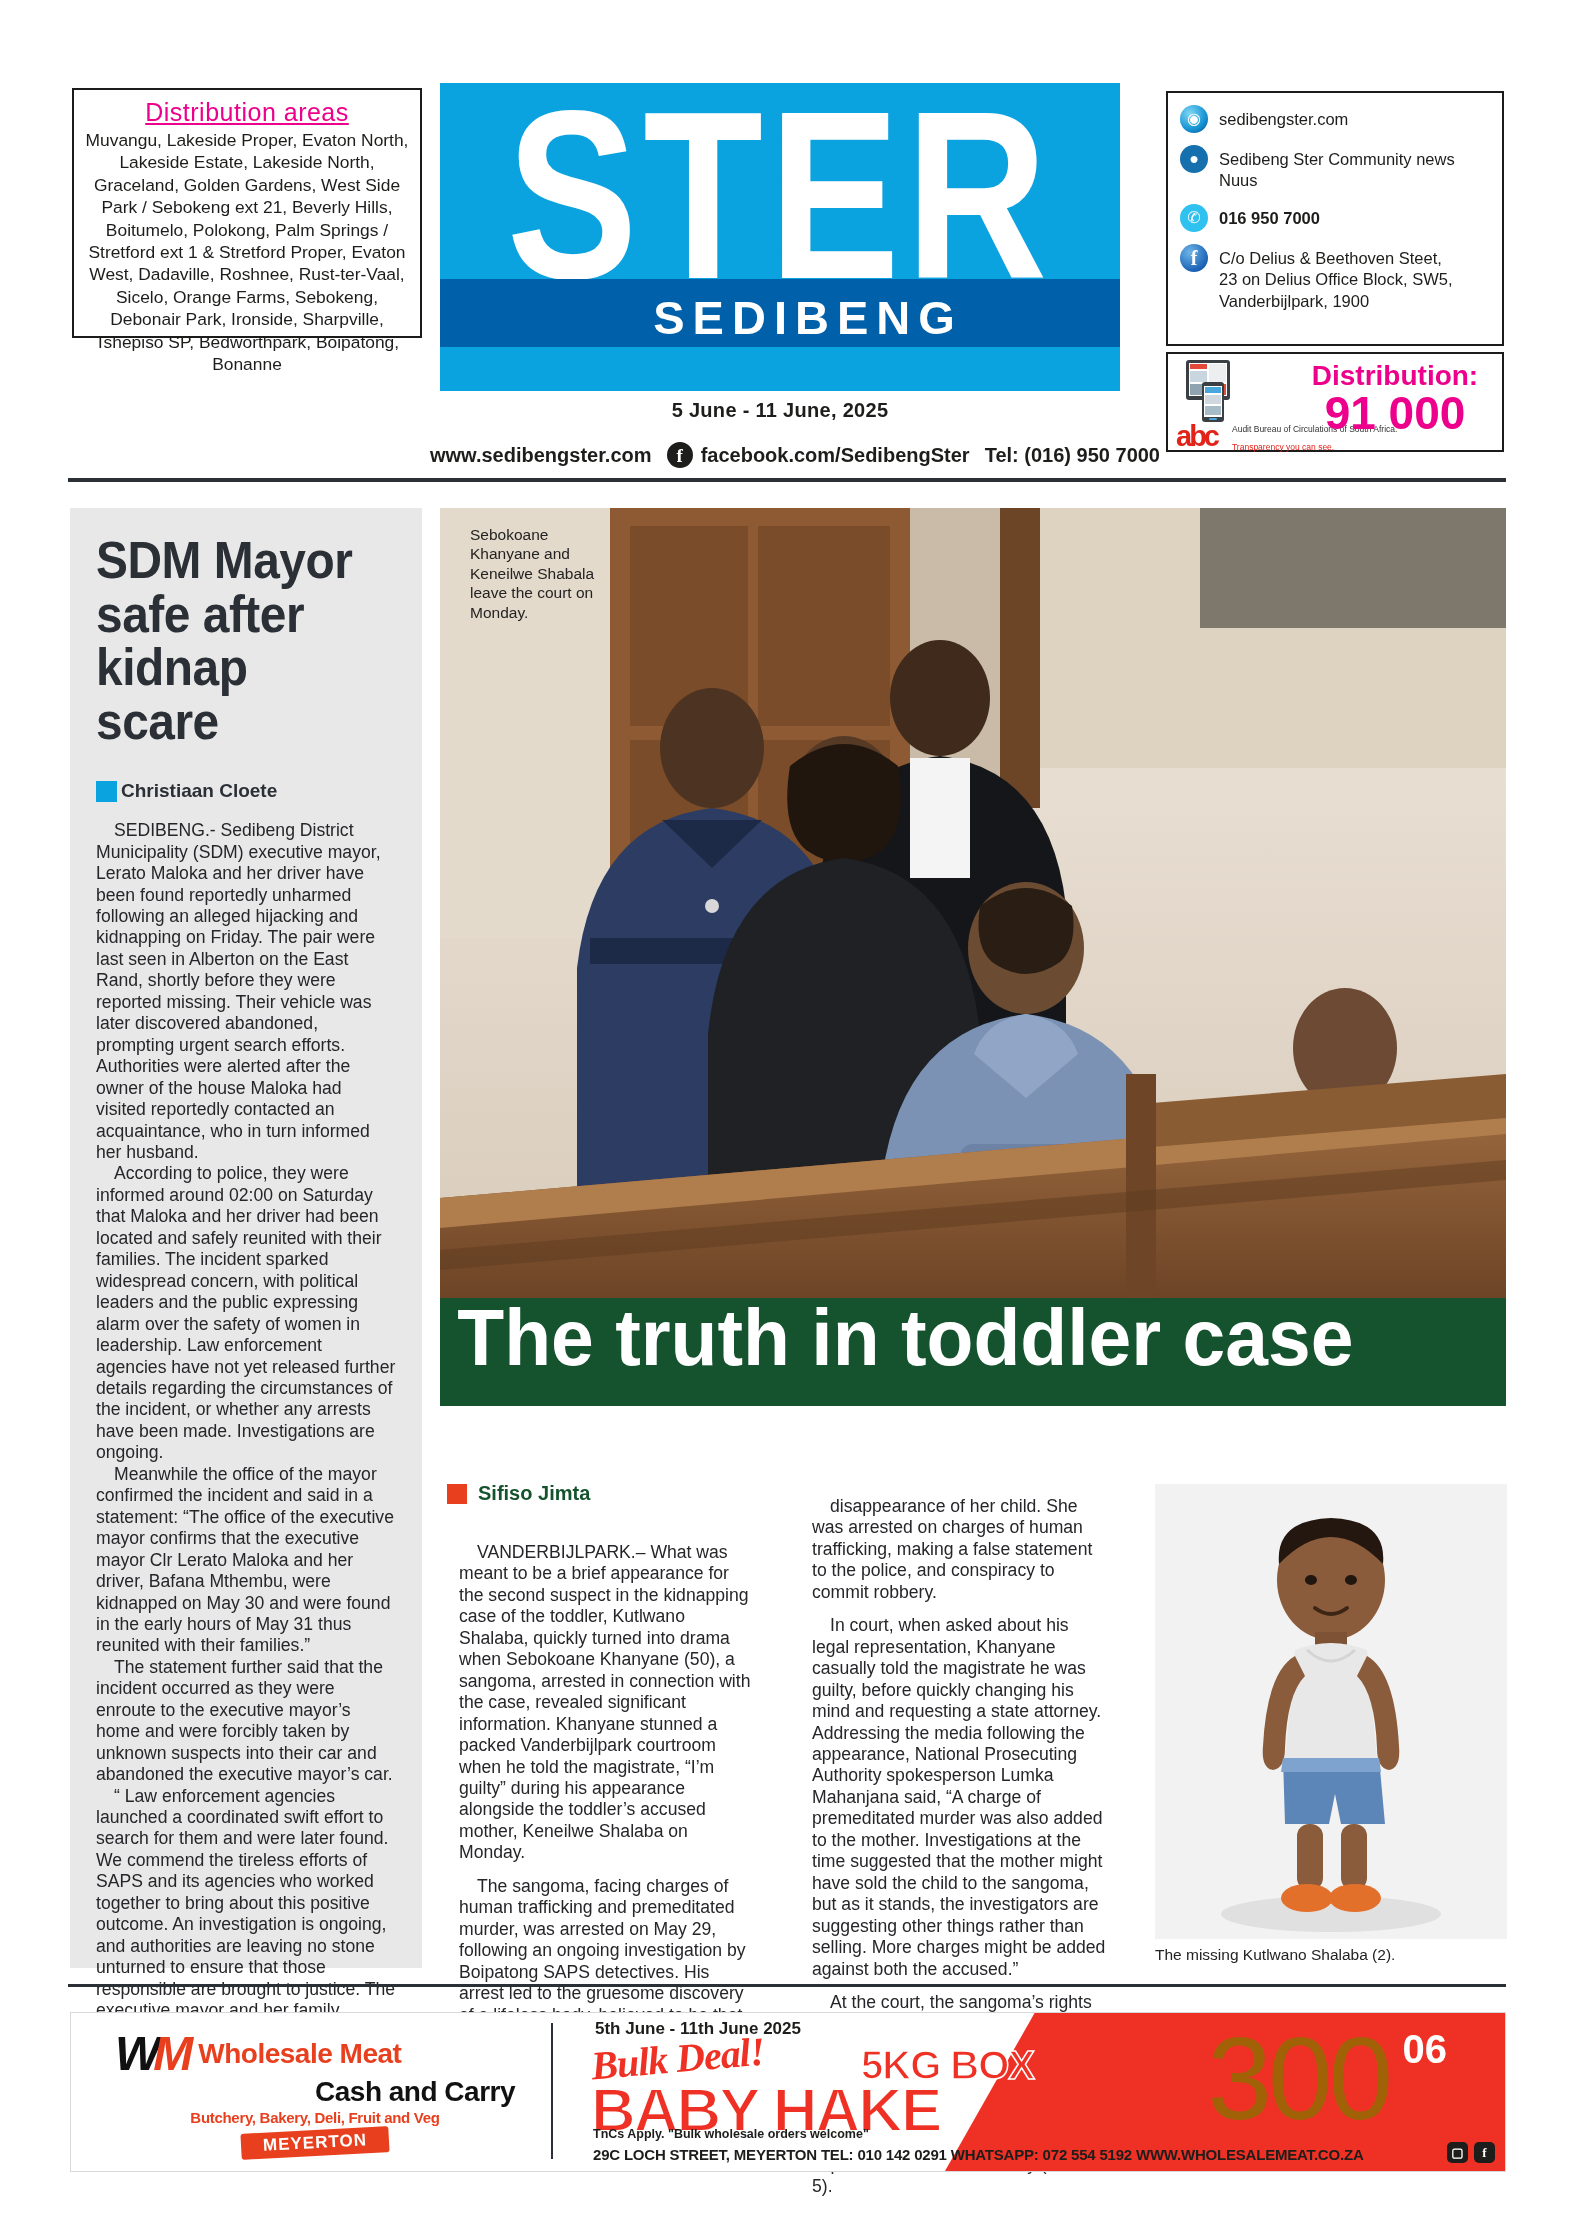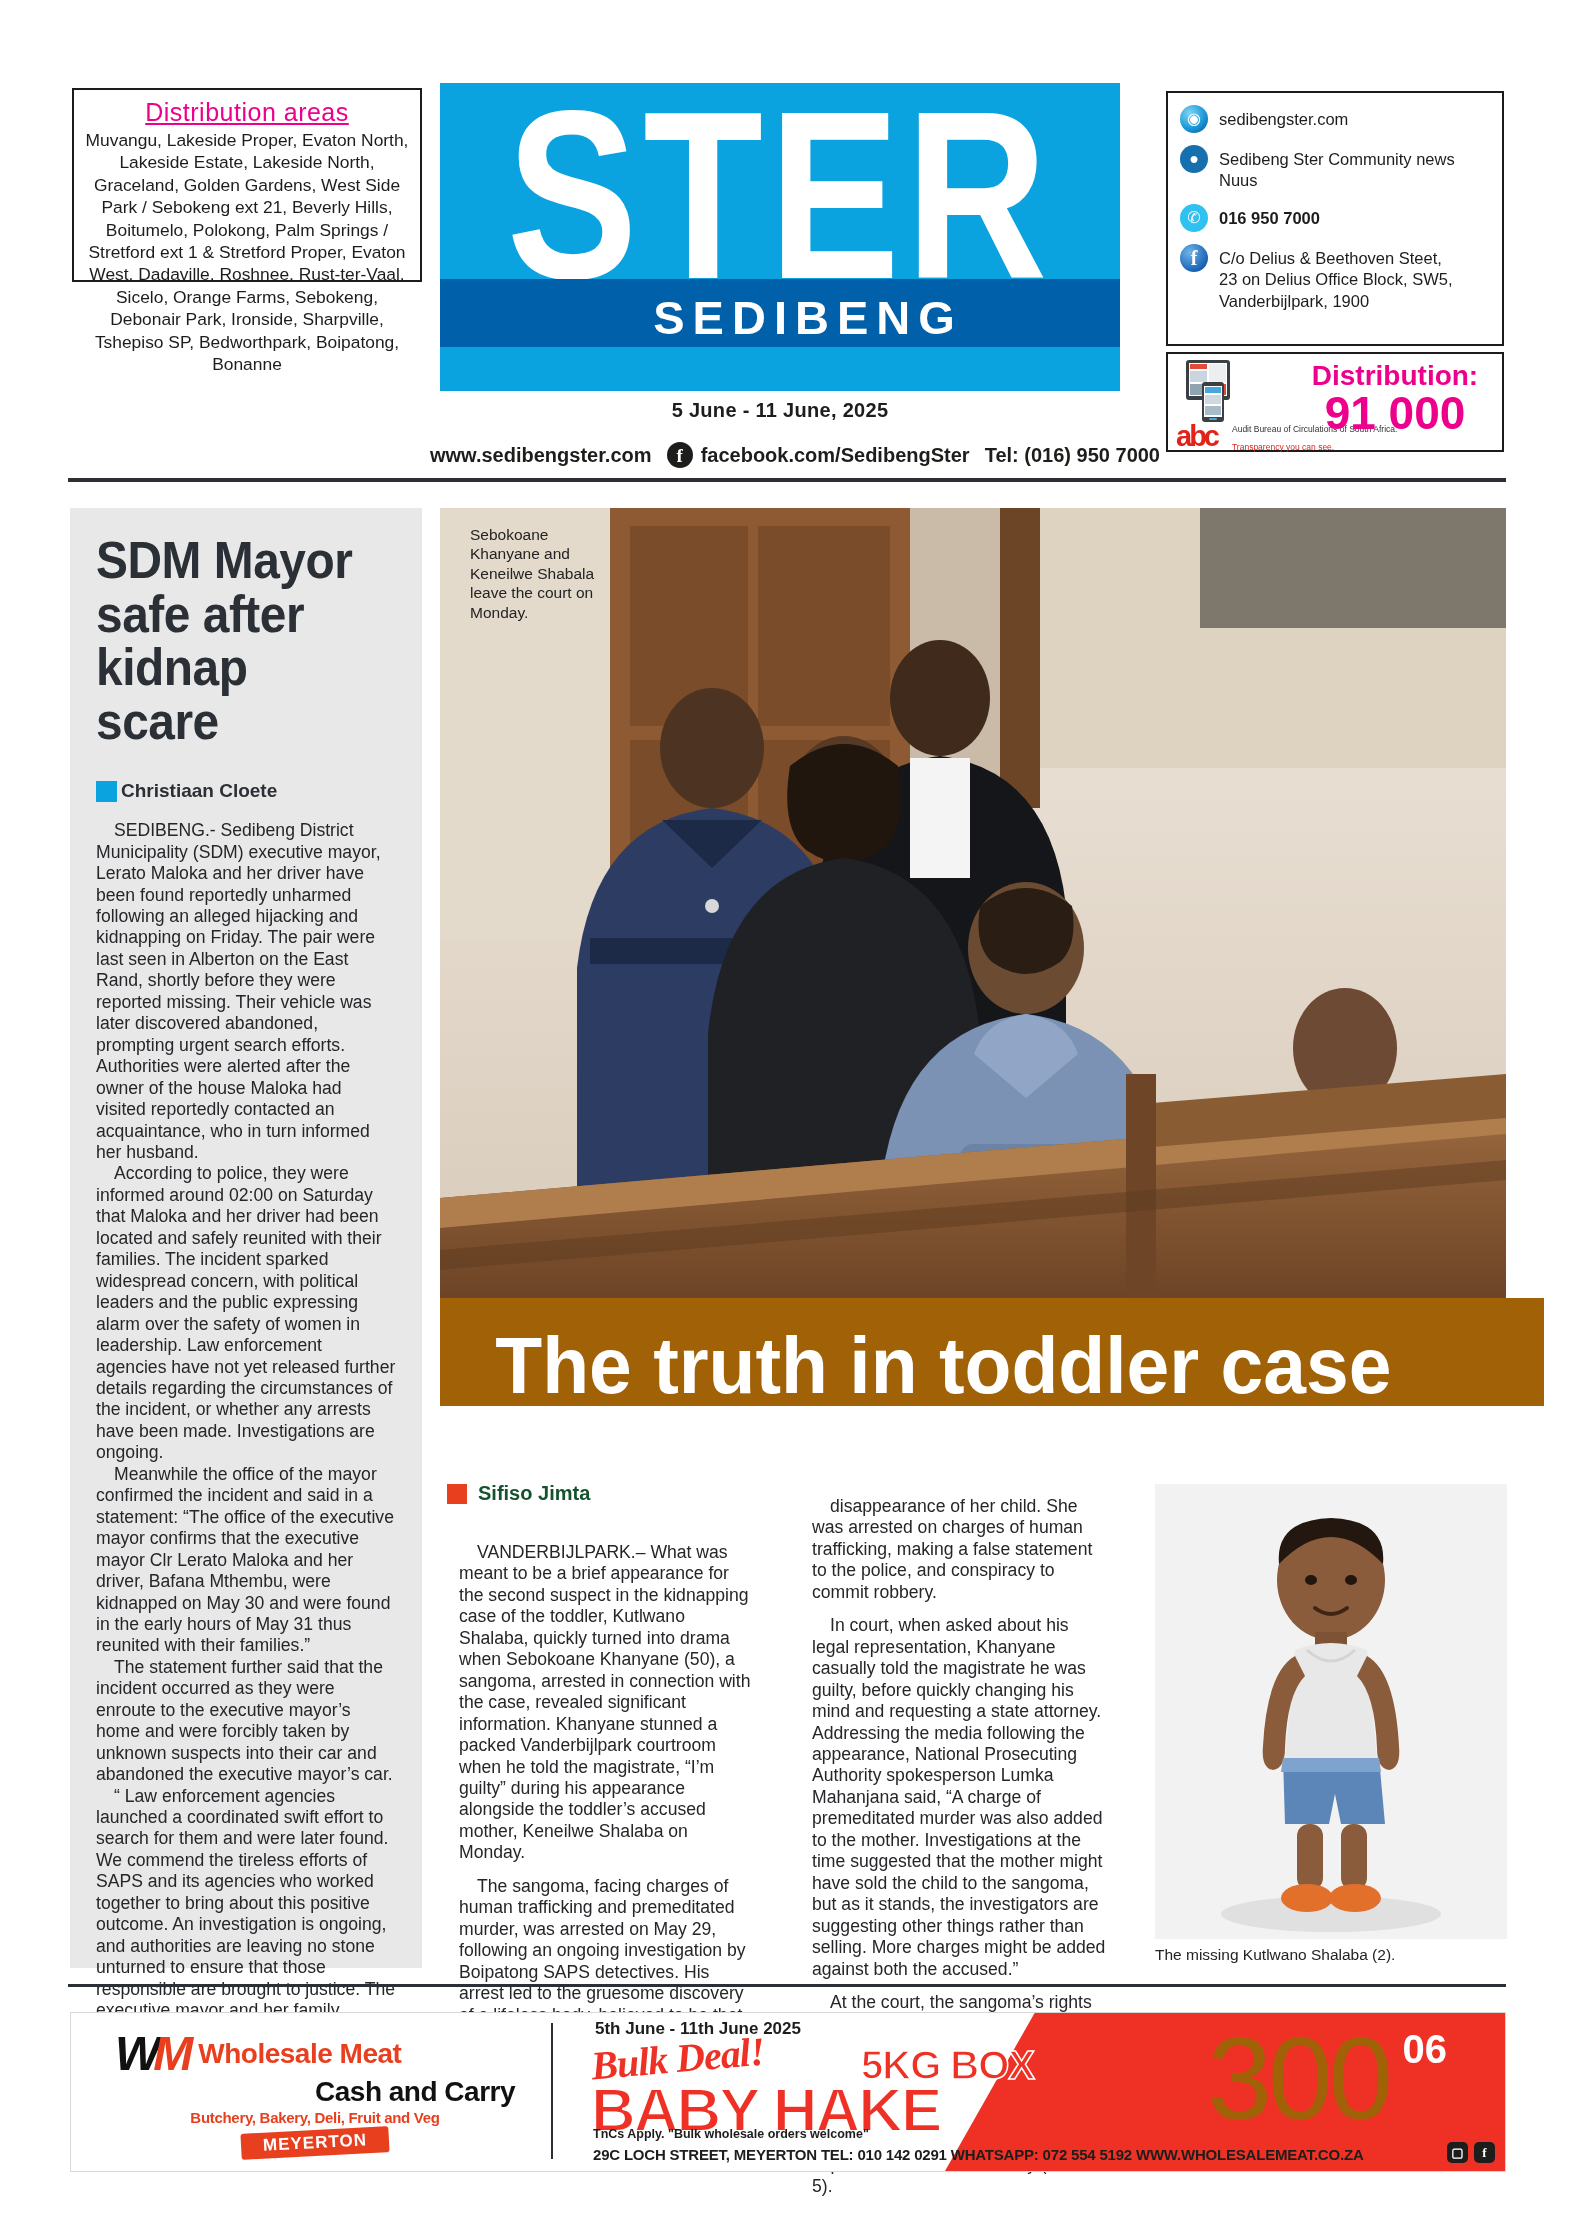--- a/index.html
+++ b/index.html
@@ -10,21 +10,21 @@
     font-family:"Liberation Sans", sans-serif;
     -webkit-font-smoothing:antialiased;
     overflow:hidden;
   }
   .page{position:relative;width:1572px;height:2224px;background:#fff;}
 
   
   .masthead{position:absolute;left:0;top:0;width:1572px;height:480px;background:#fff;}
 
   .dist-box{
-    position:absolute;left:72px;top:88px;width:350px;height:194px;
+    position:absolute;left:72px;top:88px;width:350px;height:250px;
     border:2px solid #1b1b1b;background:#fff;
     box-sizing:border-box;padding:8px 6px 16px 6px;
     text-align:center;
   }
   .dist-title{
     color:#ec008c;font-size:25px;font-weight:400;
     text-decoration:underline;letter-spacing:.5px;line-height:1.15;
     margin-bottom:2px;
   }
   .dist-body{
@@ -129,21 +129,21 @@
   .left-col .body-serif{margin-top:18px;}
 
   
   .photo-wrap{position:absolute;left:440px;top:508px;width:1066px;height:790px;overflow:hidden;}
   .photo-caption{
     position:absolute;left:470px;top:525px;z-index:6;
     font-size:15.5px;line-height:1.25;color:#232323;width:150px;
   }
   .hero-band{
     position:absolute;left:440px;top:1298px;width:1066px;height:108px;
-    background:#a16207;display:flex;align-items:flex-end;padding-left:38px;
+    background:#14532d;display:flex;align-items:flex-start;
   }
   .hero-title{
     color:#fff;font-size:80px;font-weight:bold;line-height:1;
     letter-spacing:0px;padding-left:18px;
     transform:scaleX(.96);transform-origin:left center;
     white-space:nowrap;
   }
 
   
   .b-byline{position:absolute;left:447px;top:1482px;display:flex;align-items:center;gap:11px;}

